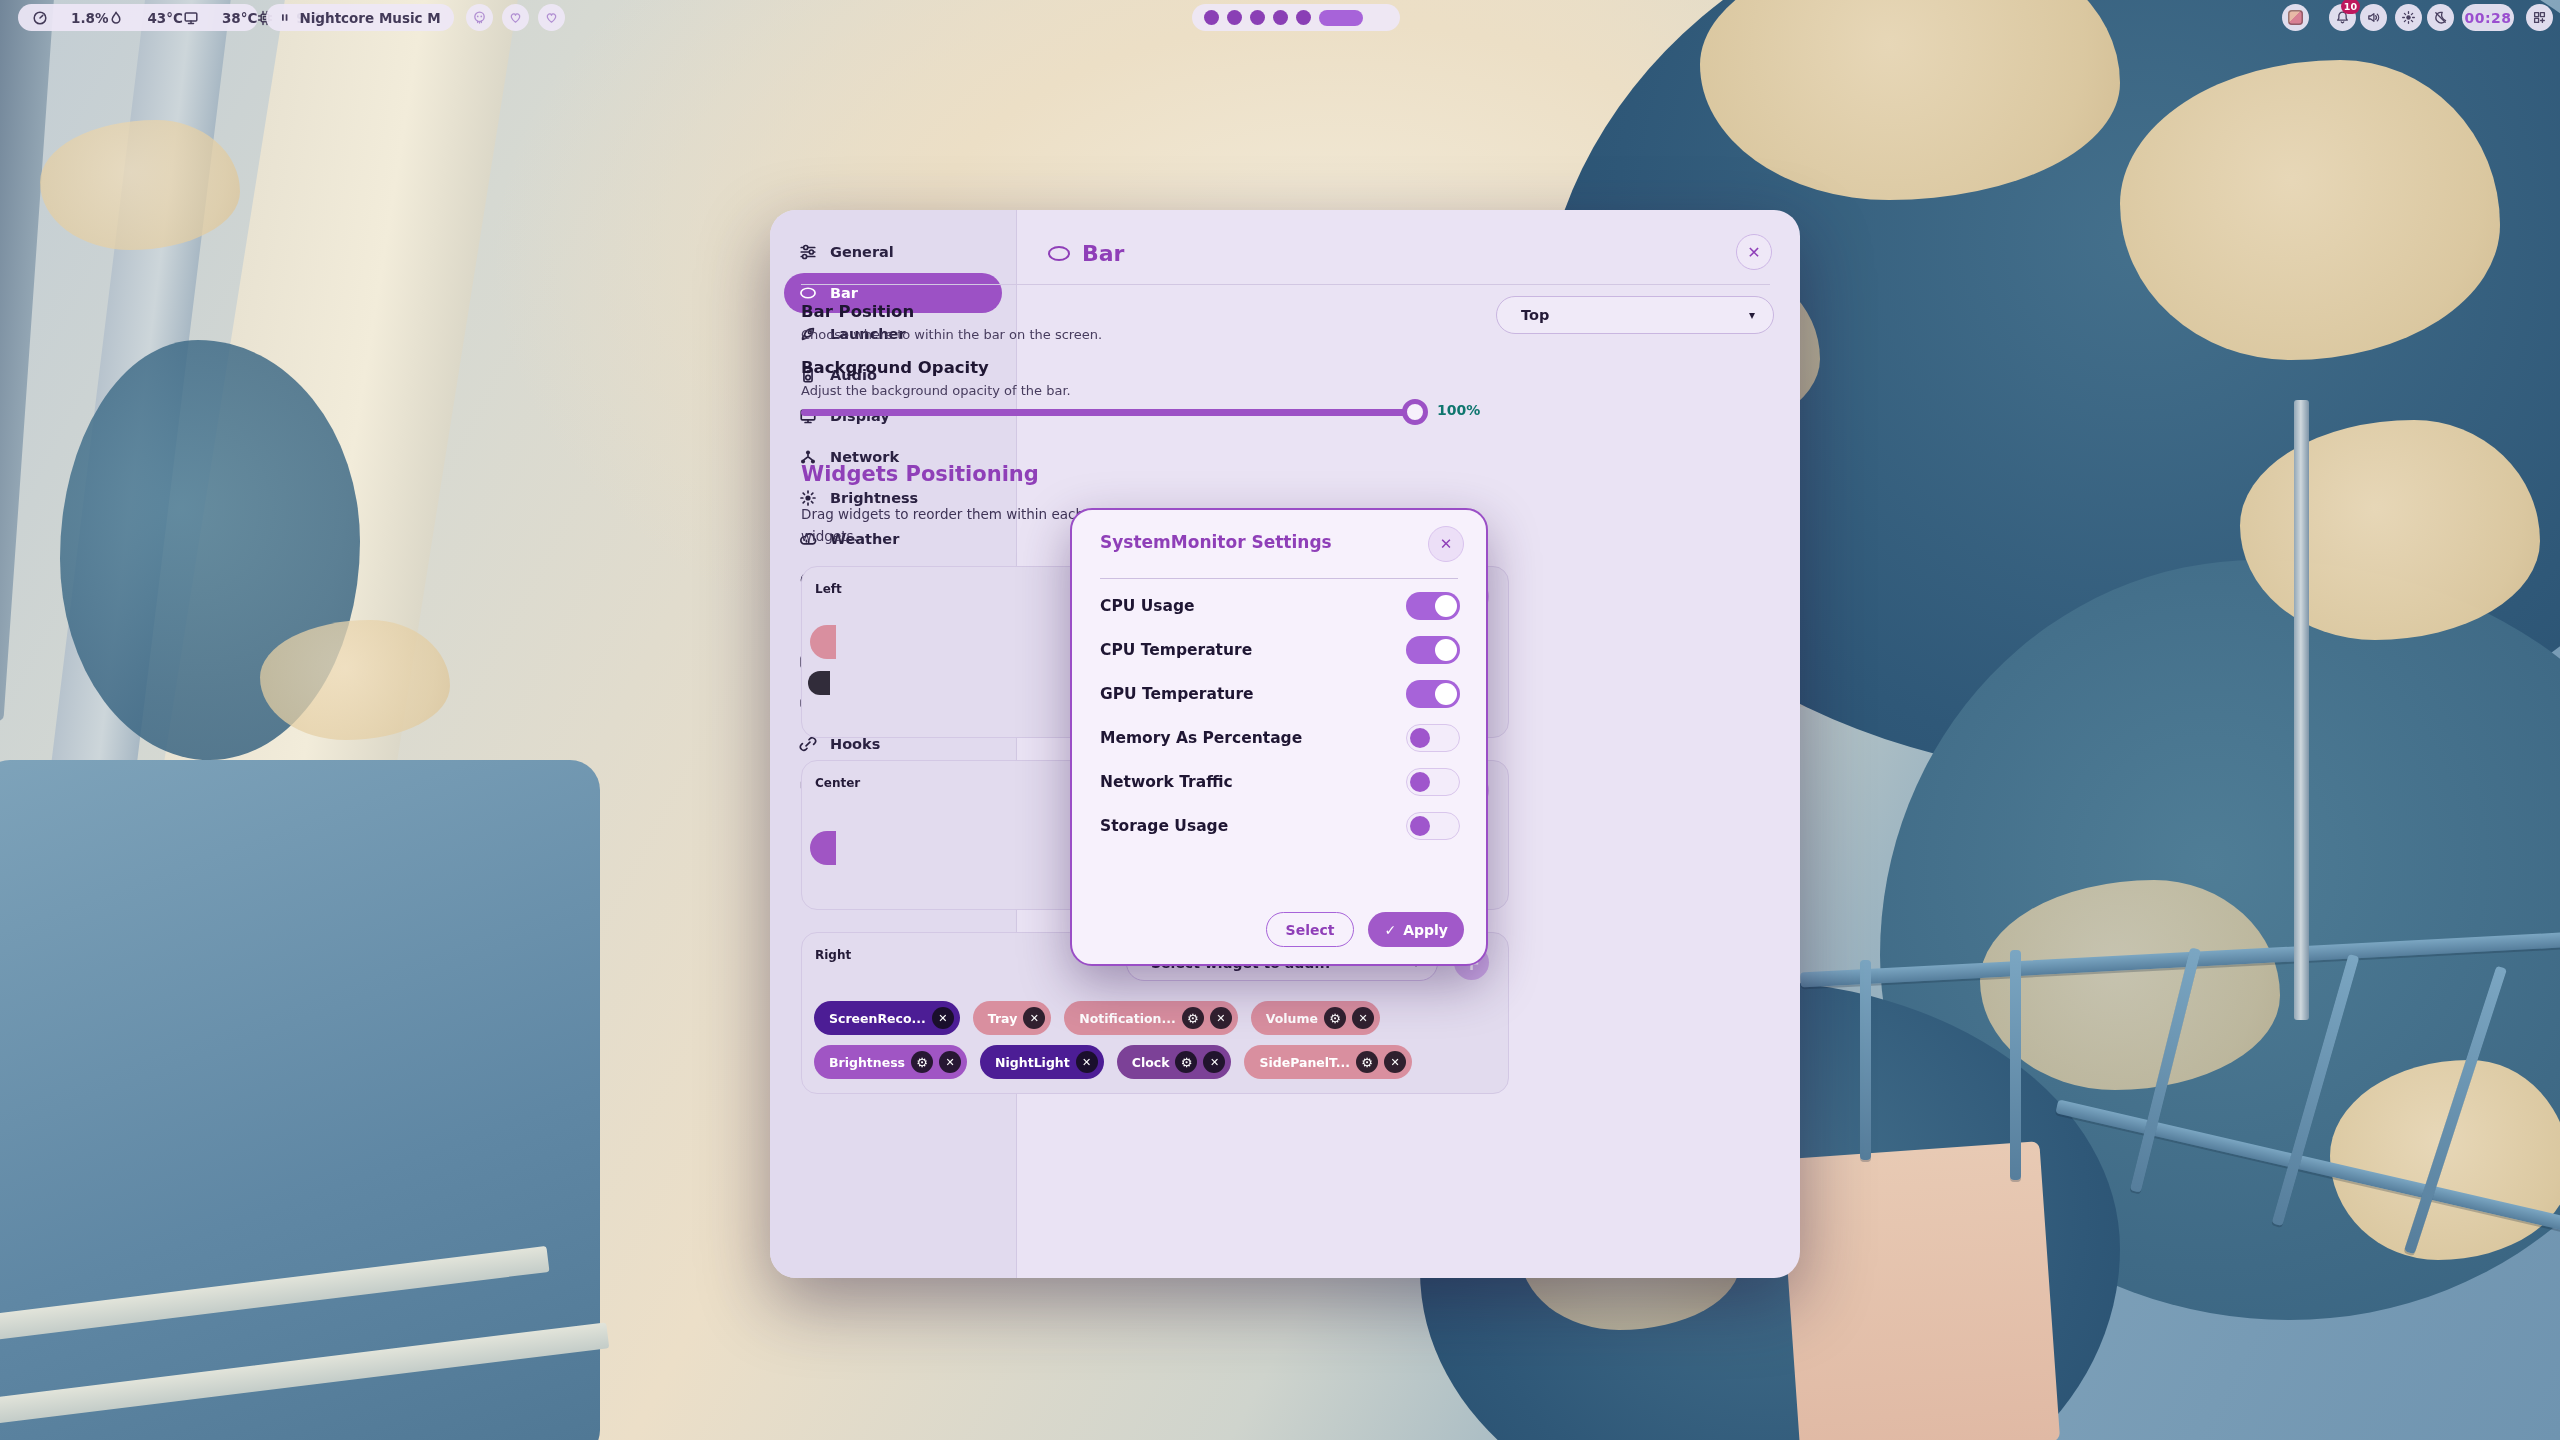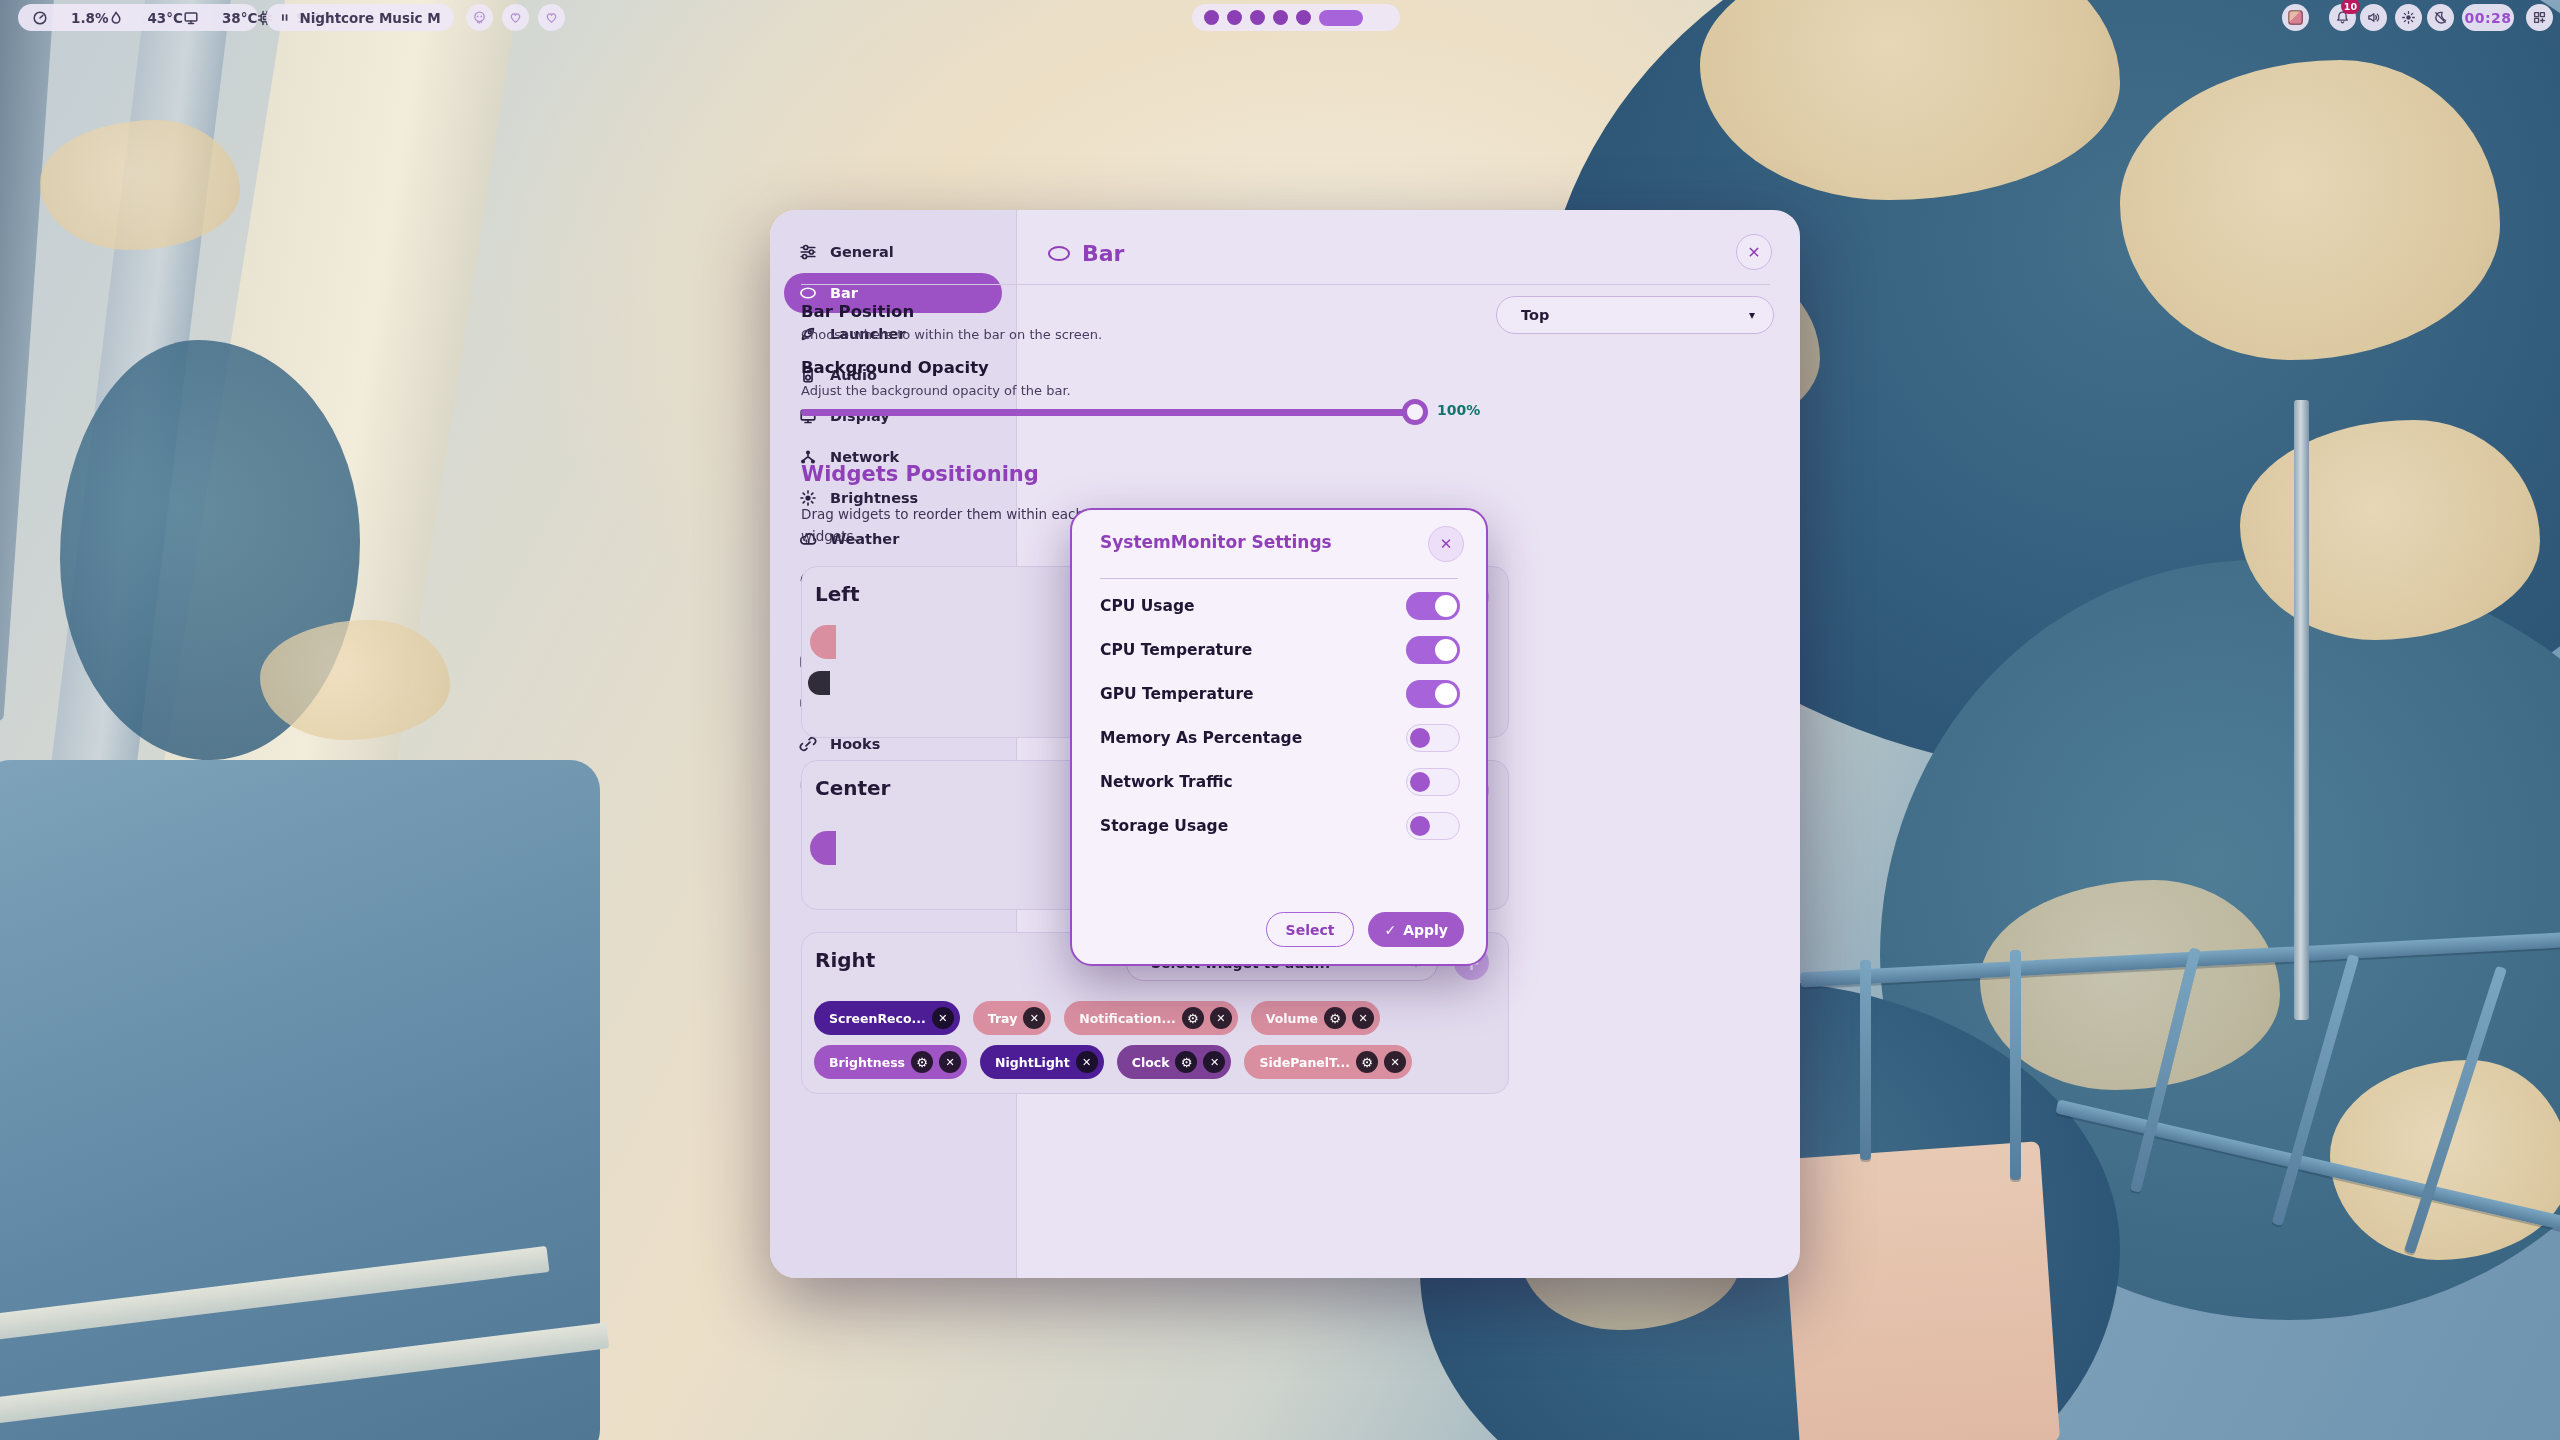--- a/index.html
+++ b/index.html
@@ -81,21 +81,21 @@
   #opacity-slider { position:absolute; left:31px; top:189px; width:625px; height:26px; }
   #opacity-track { position:absolute; left:0; top:10px; width:100%; height:7px; border-radius:4px; background:#9c51c5; }
   #opacity-knob { position:absolute; right:-2px; top:0; width:26px; height:26px; border-radius:50%;
                   background:#f6f0fb; border:5px solid #9c51c5; }
   #opacity-value { position:absolute; left:667px; top:192px; font-size:14px; font-weight:700; color:#0f766e; }
 
   #widgets-title { position:absolute; left:31px; top:252px; color:#8f3fb8; font-size:21px; font-weight:800; }
   .widgets-desc { position:absolute; left:31px; font-size:13.5px; color:#3e3356; white-space:nowrap; }
 
   .wcard { position:absolute; left:31px; width:708px; background:#e2dbee; border:1px solid #d3c8e4; border-radius:16px; }
-  .wcard-label { position:absolute; left:13px; top:15px; font-size:20px; font-weight:800; color:#241a38; }
+  .wcard-label { position:absolute; left:13px; top:15px; font-size:12px; font-weight:800; color:#241a38; }
   .wcard .select { position:absolute; left:324px; top:12px; width:312px; height:36px; background:#eae3f4; font-size:14px; }
   .add-btn { position:absolute; left:652px; top:12px; width:35px; height:35px; border-radius:50%;
              background:#c9a6e4; color:#f6effc; font-size:21px; font-weight:700;
              display:flex; align-items:center; justify-content:center; }
 
   .chip-row { position:absolute; left:12px; display:flex; gap:13px; }
   .chip { height:34px; border-radius:17px; display:flex; align-items:center; gap:6px; padding:0 6px 0 15px;
           color:#fff; font-size:12.5px; font-weight:700; }
   .chip--pink { background:#d98f9f; } .chip--mauve { background:#4c1d95; }
   .chip--purple { background:#a055c4; } .chip--darkpurple { background:#7c4197; }

